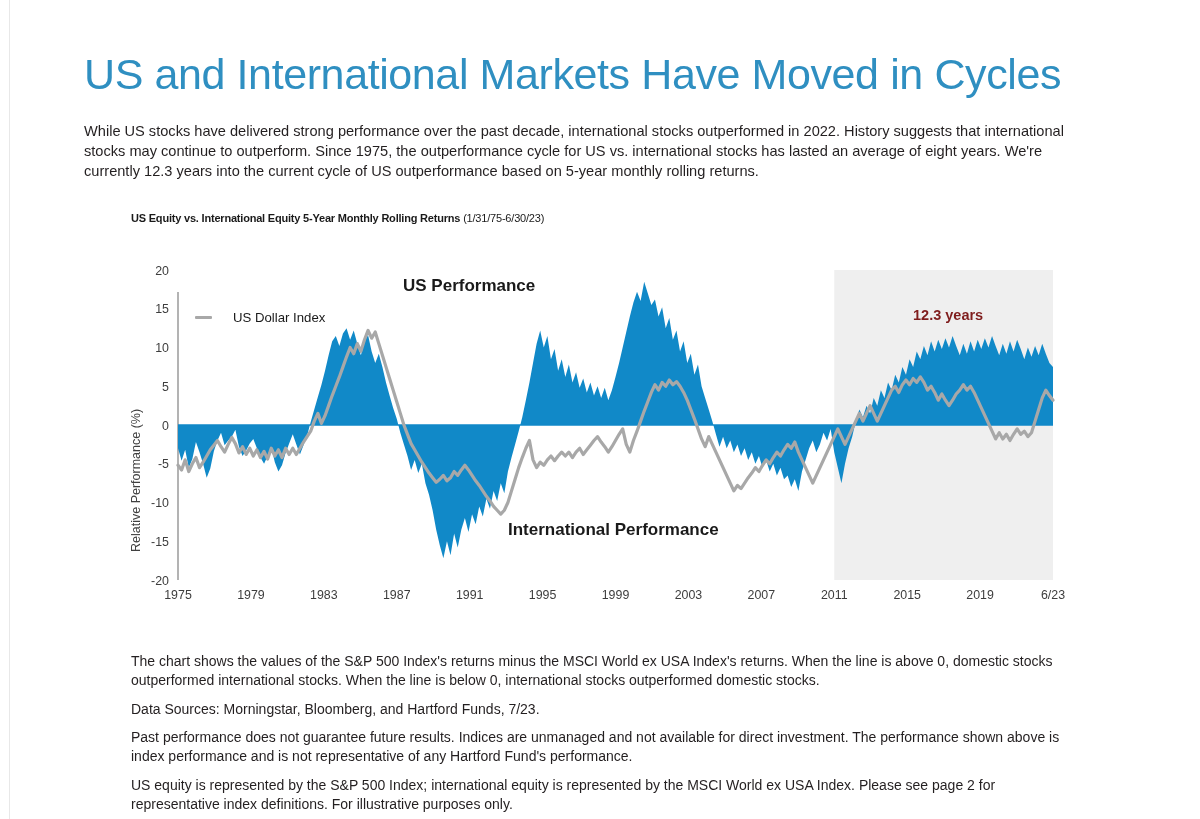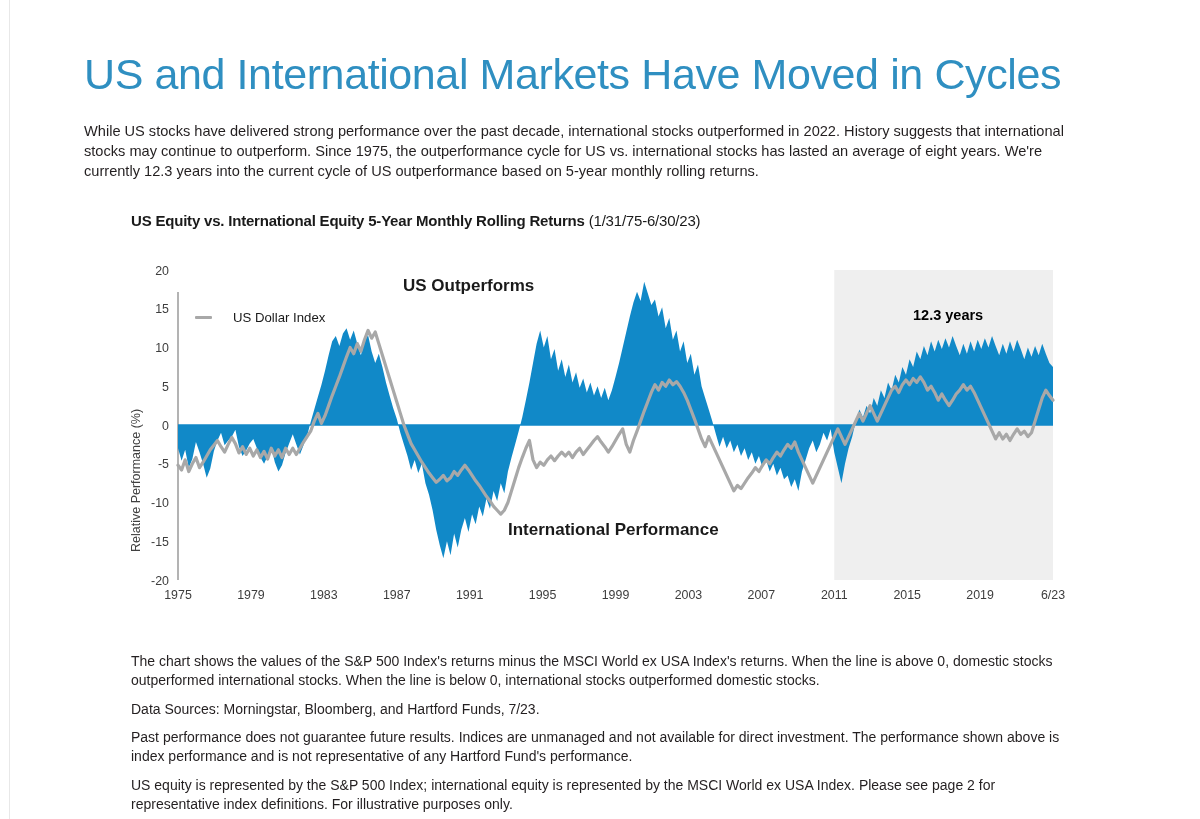--- a/index.html
+++ b/index.html
@@ -46,21 +46,21 @@
     font-size: 14.6px;
     line-height: 1.38;
     color: #231f20;
   }
   .intro p { margin: 0; }
 
   .chart-title {
     position: absolute;
     left: 131px;
     top: 212px;
-    font-size: 15px;
+    font-size: 11px;
     font-weight: 700;
     color: #1a1a1a;
     letter-spacing: -0.2px;
   }
   .chart-title .paren {
     font-weight: 400;
   }
 
   .chart-wrap {
     position: absolute;
@@ -123,21 +123,21 @@
     font-size: 17px;
     font-weight: 700;
     color: #1a1a1a;
   }
   .ann-years {
     position: absolute;
     left: 782px;
     top: 45px;
     font-size: 14.5px;
     font-weight: 700;
-    color: #000000;
+    color: #7f1d1d;
   }
 
   .footnotes {
     position: absolute;
     left: 131px;
     top: 652px;
     width: 944px;
     font-size: 14px;
     line-height: 1.38;
     color: #231f20;
@@ -214,21 +214,21 @@
       <line id="zero-line" x1="47" y1="163" x2="922" y2="163" stroke="#1189c8" stroke-width="1.5"></line>
 
       <path id="dollar-path" fill="none" stroke="#a8a8a8" stroke-width="3.2" stroke-linejoin="round" stroke-linecap="round" d="M 47 203.3 L 50.58606557377049 207.95 L 54.17213114754098 197.875 L 57.75819672131148 209.5 L 61.34426229508197 201.75 L 64.93032786885246 195.55 L 68.51639344262296 205.625 L 72.10245901639344 200.2 L 75.68852459016394 194 L 79.27459016393442 187.79999999999998 L 82.86065573770492 183.15 L 86.44672131147541 178.5 L 90.0327868852459 184.7 L 93.61885245901638 190.125 L 97.20491803278688 182.375 L 100.79098360655738 175.4 L 104.37704918032787 181.6 L 107.96311475409836 190.9 L 111.54918032786885 184.7 L 115.13524590163935 192.45 L 118.72131147540983 186.25 L 122.30737704918033 194 L 125.89344262295083 187.79999999999998 L 129.47950819672133 195.55 L 133.0655737704918 189.35 L 136.6516393442623 197.1 L 140.23770491803276 186.25 L 143.82377049180326 194 L 147.40983606557376 187.79999999999998 L 150.99590163934425 195.55 L 154.58196721311475 186.25 L 158.16803278688525 192.45 L 161.75409836065575 186.25 L 165.34016393442624 192.45 L 168.9262295081967 186.25 L 172.5122950819672 180.05 L 176.0983606557377 174.625 L 179.6844262295082 169.20000000000002 L 183.2704918032787 159.125 L 186.8565573770492 151.375 L 190.44262295081967 161.45 L 194.02868852459017 153.7 L 197.61475409836066 143.625 L 201.20081967213116 133.55 L 204.78688524590166 124.25 L 208.37295081967213 114.94999999999999 L 211.95901639344262 104.875 L 215.54508196721312 94.80000000000001 L 219.1311475409836 85.5 L 222.7172131147541 91.70000000000002 L 226.30327868852459 81.625 L 229.88934426229508 89.375 L 233.47540983606555 77.75 L 237.06147540983605 68.44999999999999 L 240.64754098360655 76.19999999999999 L 244.23360655737704 70 L 247.81967213114754 81.625 L 251.40573770491804 93.25 L 254.9918032786885 104.875 L 258.577868852459 116.5 L 262.1639344262295 128.125 L 265.75 139.75 L 269.3360655737705 151.375 L 272.922131147541 163 L 276.5081967213115 172.29999999999998 L 280.094262295082 181.6 L 283.6803278688525 187.79999999999998 L 287.266393442623 194 L 290.8524590163934 200.2 L 294.4385245901639 205.625 L 298.0245901639344 211.05 L 301.6106557377049 215.70000000000002 L 305.1967213114754 220.35 L 308.7827868852459 217.25 L 312.3688524590164 213.375 L 315.9549180327869 218.8 L 319.5409836065574 215.70000000000002 L 323.1270491803279 209.5 L 326.7131147540984 213.375 L 330.2991803278689 207.95 L 333.88524590163934 203.3 L 337.47131147540983 207.95 L 341.05737704918033 213.375 L 344.64344262295083 218.8 L 348.2295081967213 223.45 L 351.8155737704918 228.875 L 355.4016393442623 234.3 L 358.9877049180328 238.95 L 362.5737704918033 244.375 L 366.15983606557376 248.25 L 369.74590163934425 252.125 L 373.33196721311475 248.25 L 376.91803278688525 240.5 L 380.50409836065575 228.875 L 384.09016393442624 217.25 L 387.6762295081967 205.625 L 391.2622950819672 195.55 L 394.8483606557377 186.25 L 398.4344262295082 178.5 L 402.0204918032787 197.875 L 405.60655737704917 205.625 L 409.19262295081967 200.2 L 412.77868852459017 203.3 L 416.36475409836066 197.875 L 419.9508196721311 194 L 423.5368852459016 198.64999999999998 L 427.1229508196721 194 L 430.7090163934426 190.125 L 434.2950819672131 194 L 437.8811475409836 190.125 L 441.4672131147541 195.55 L 445.0532786885246 190.125 L 448.6393442622951 186.25 L 452.2254098360656 192.45 L 455.8114754098361 187.79999999999998 L 459.3975409836066 183.15 L 462.983606557377 178.5 L 466.5696721311475 174.625 L 470.155737704918 180.05 L 473.7418032786885 184.7 L 477.327868852459 190.125 L 480.9139344262295 184.7 L 484.5 178.5 L 488.08606557377044 172.29999999999998 L 491.672131147541 166.875 L 495.25819672131144 182.375 L 498.844262295082 190.125 L 502.43032786885243 178.5 L 506.016393442623 169.20000000000002 L 509.6024590163934 159.125 L 513.188524590164 149.04999999999998 L 516.7745901639344 139.75 L 520.360655737705 130.45000000000002 L 523.9467213114754 122.69999999999999 L 527.532786885246 128.125 L 531.1188524590164 120.375 L 534.7049180327868 124.25 L 538.2909836065573 118.04999999999998 L 541.8770491803278 122.69999999999999 L 545.4631147540983 119.6 L 549.0491803278688 124.25 L 552.6352459016393 130.45000000000002 L 556.2213114754098 138.20000000000002 L 559.8073770491803 147.5 L 563.3934426229508 156.79999999999998 L 566.9795081967213 166.875 L 570.5655737704918 176.95000000000002 L 574.1516393442622 184.7 L 577.7377049180328 174.625 L 581.3237704918032 182.375 L 584.9098360655738 190.125 L 588.4959016393442 197.875 L 592.0819672131148 205.625 L 595.6680327868852 213.375 L 599.2540983606558 221.125 L 602.8401639344262 228.875 L 606.4262295081968 223.45 L 610.0122950819672 226.54999999999998 L 613.5983606557378 221.125 L 617.1844262295082 215.70000000000002 L 620.7704918032787 211.05 L 624.3565573770492 205.625 L 627.9426229508197 209.5 L 631.5286885245902 203.3 L 635.1147540983607 197.875 L 638.7008196721312 201.75 L 642.2868852459017 195.55 L 645.8729508196722 190.125 L 649.4590163934427 194 L 653.0450819672132 187.79999999999998 L 656.6311475409836 182.375 L 660.217213114754 186.25 L 663.8032786885246 180.05 L 667.389344262295 190.125 L 670.9754098360656 197.875 L 674.561475409836 205.625 L 678.1475409836066 213.375 L 681.733606557377 221.125 L 685.3196721311475 213.375 L 688.905737704918 205.625 L 692.4918032786885 197.875 L 696.077868852459 190.125 L 699.6639344262295 182.375 L 703.25 174.625 L 706.8360655737705 166.875 L 710.422131147541 174.625 L 714.0081967213115 182.375 L 717.594262295082 174.625 L 721.1803278688525 166.875 L 724.766393442623 159.125 L 728.3524590163934 151.375 L 731.938524590164 159.125 L 735.5245901639344 151.375 L 739.110655737705 143.625 L 742.6967213114754 151.375 L 746.282786885246 159.125 L 749.8688524590164 151.375 L 753.4549180327868 143.625 L 757.0409836065573 135.875 L 760.6270491803278 128.125 L 764.2131147540983 124.25 L 767.7991803278688 130.45000000000002 L 771.3852459016393 122.69999999999999 L 774.9713114754098 118.04999999999998 L 778.5573770491803 122.69999999999999 L 782.1434426229508 116.5 L 785.7295081967213 120.375 L 789.3155737704918 114.94999999999999 L 792.9016393442622 120.375 L 796.4877049180328 128.125 L 800.0737704918032 124.25 L 803.6598360655738 130.45000000000002 L 807.2459016393442 138.20000000000002 L 810.8319672131148 132 L 814.4180327868852 138.20000000000002 L 818.0040983606558 143.625 L 821.5901639344262 138.20000000000002 L 825.1762295081968 132 L 828.7622950819672 128.125 L 832.3483606557378 122.69999999999999 L 835.9344262295082 128.125 L 839.5204918032787 124.25 L 843.1065573770492 130.45000000000002 L 846.6926229508197 138.20000000000002 L 850.2786885245902 145.95000000000002 L 853.8647540983607 153.7 L 857.4508196721312 161.45 L 861.0368852459017 169.20000000000002 L 864.6229508196722 176.95000000000002 L 868.2090163934427 170.75 L 871.7950819672132 176.95000000000002 L 875.3811475409836 172.29999999999998 L 878.967213114754 178.5 L 882.5532786885246 172.29999999999998 L 886.139344262295 166.875 L 889.7254098360656 172.29999999999998 L 893.311475409836 169.20000000000002 L 896.8975409836066 174.625 L 900.483606557377 170.75 L 904.0696721311475 159.125 L 907.655737704918 147.5 L 911.2418032786885 135.875 L 914.827868852459 128.125 L 918.4139344262295 133.55 L 922 138.20000000000002"></path>
     </svg>
 
     <div class="legend-row">
       <span class="legend-swatch"></span>
       <span class="legend-label">US Dollar Index</span>
     </div>
 
-    <div class="ann-us-out">US Outperforms</div>
+    <div class="ann-us-out">US Performance</div>
     <div class="ann-intl-out">International Performance</div>
     <div class="ann-years">12.3 years</div>
   </div>
 
   <div class="footnotes">
     <p>
       <b></b><span>The chart shows the values of the S&amp;P 500 Index's returns minus the MSCI World ex USA Index's returns. When the line is above 0, domestic stocks outperformed international stocks. When the line is below 0, international stocks outperformed domestic stocks.</span>
     </p>
     <p>
       <b></b><span>Data Sources: Morningstar, Bloomberg, and Hartford Funds, 7/23.</span>

